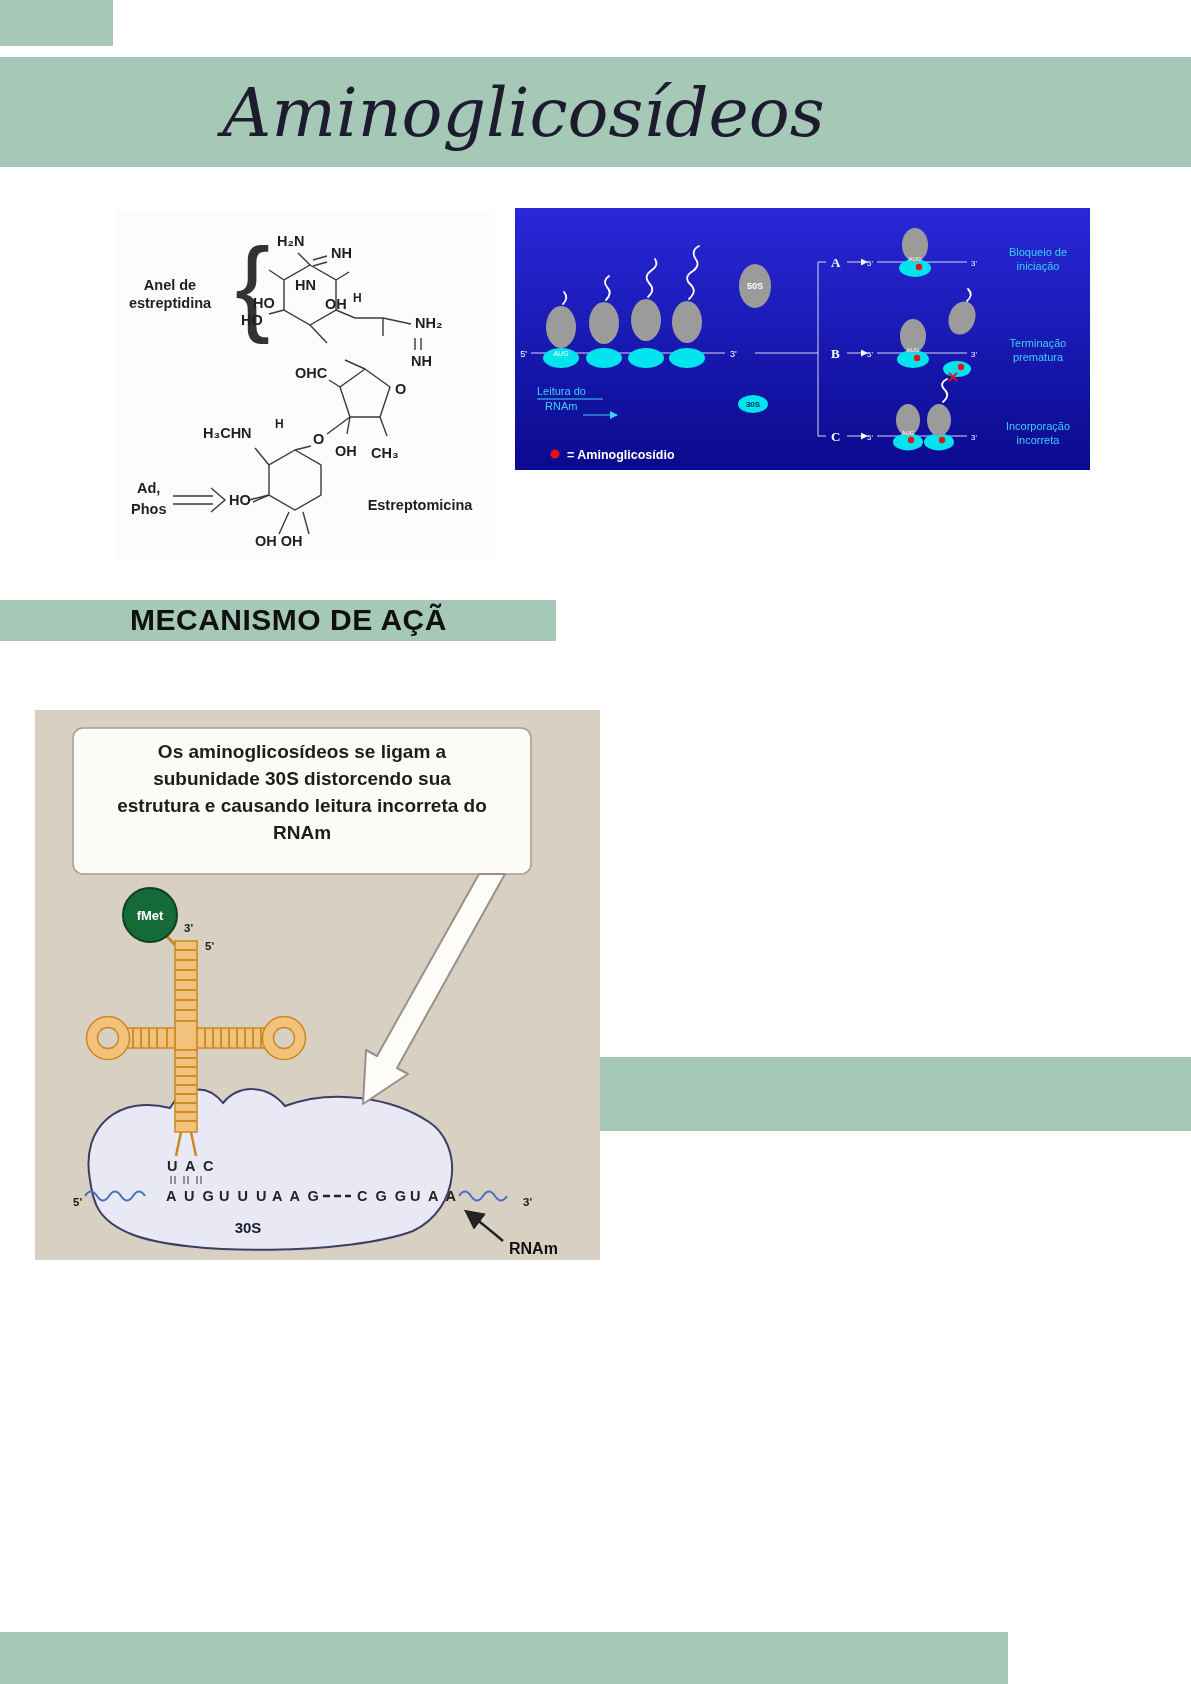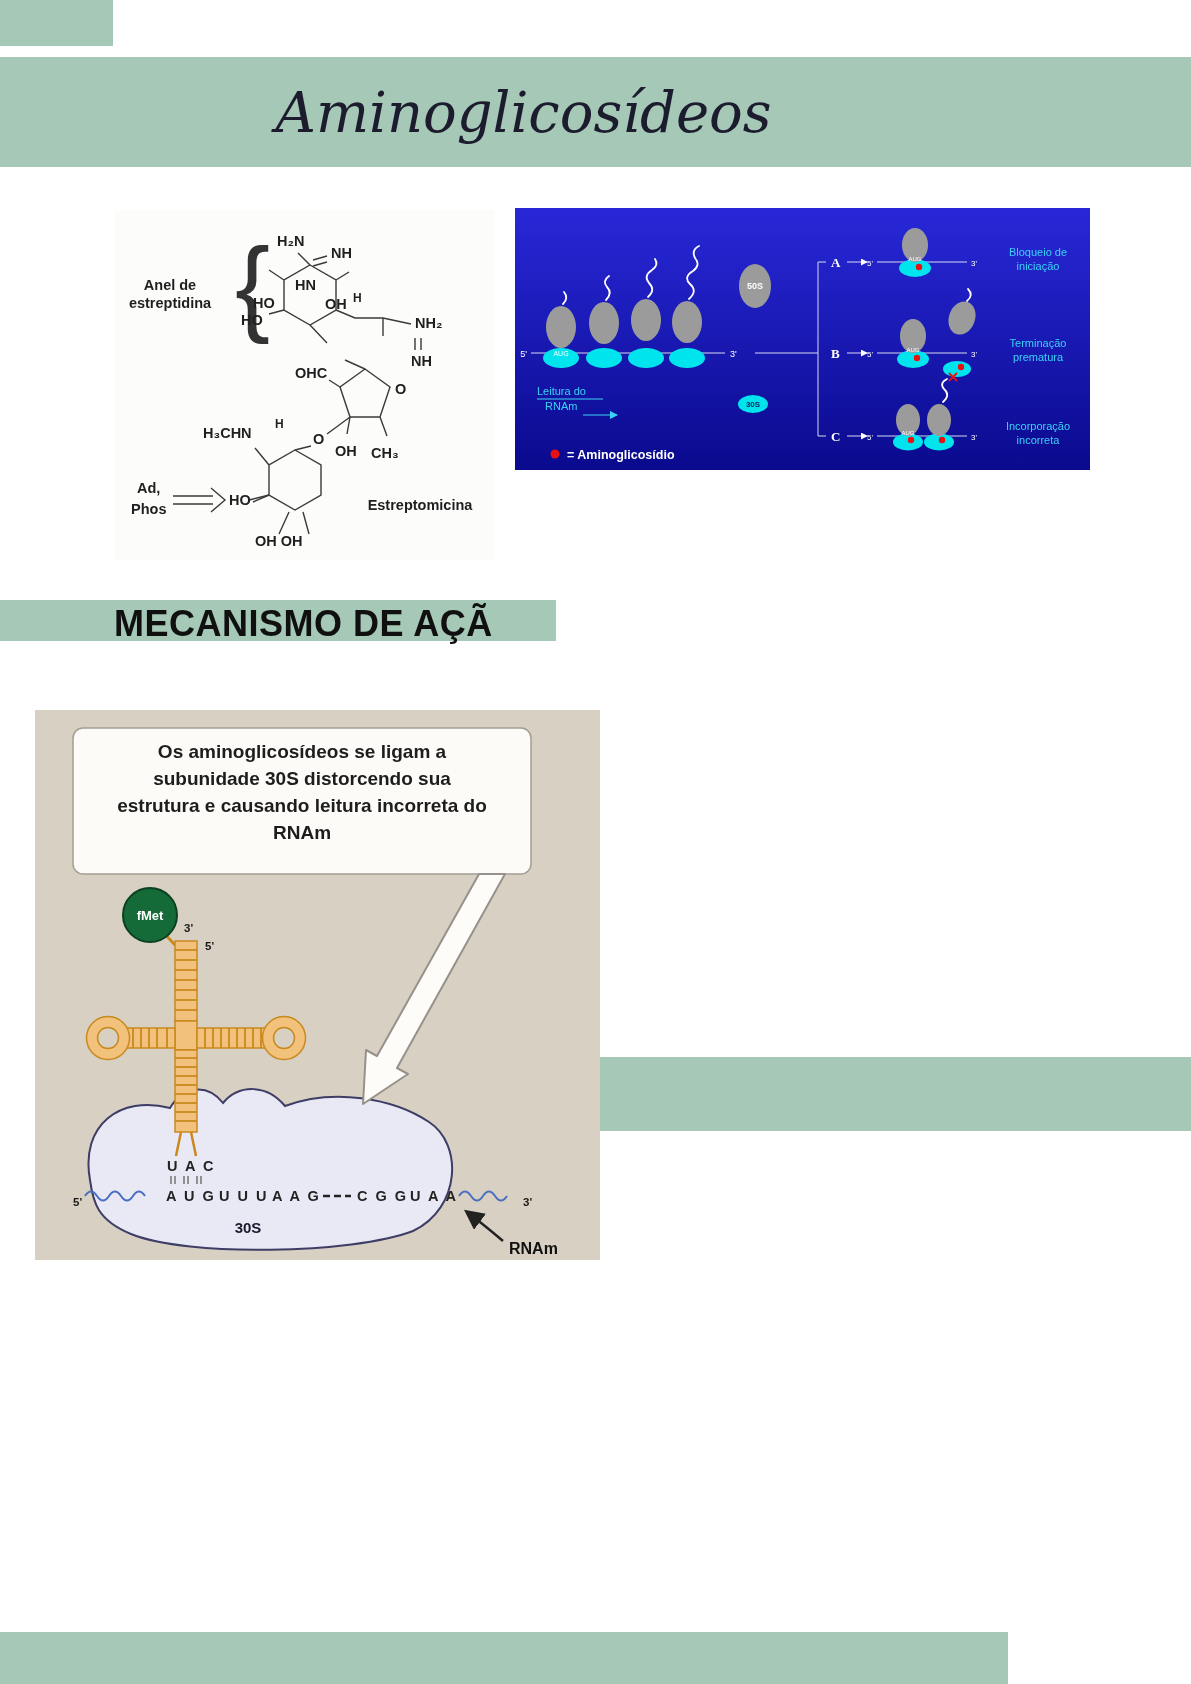--- a/index.html
+++ b/index.html
@@ -5,23 +5,23 @@
   *{margin:0;padding:0;box-sizing:border-box;}
   html,body{width:1191px;height:1684px;}
   body{position:relative;background:#ffffff;font-family:"Liberation Sans",sans-serif;overflow:hidden;}
   :root{
     --accent-green:#a5c9b6; --cyan:#00e4ee; --cyan-label:#3ad2f5; --red:#e81010;
     --beige:#d8d1c3; --ribosome-gray:#9b9b9b;
   }
   .green-bar{position:absolute;background:var(--accent-green);}
   #corner-bar{left:0;top:0;width:113px;height:46px;}
   #banner{left:0;top:57px;width:1191px;height:110px;display:flex;align-items:center;justify-content:center;}
-  #banner .title{font-family:"DejaVu Serif",serif;font-style:italic;font-size:56px;color:#1c1c2e;transform:translateX(-72px);white-space:nowrap;}
+  #banner .title{font-family:"DejaVu Serif",serif;font-style:italic;font-size:68px;color:#1c1c2e;transform:translateX(-72px);white-space:nowrap;}
   #section-bar{left:0;top:600px;width:556px;height:41px;}
-  #section-bar .label{position:absolute;left:114px;top:3px;font-size:36px;font-weight:bold;color:#101010;text-transform:uppercase;letter-spacing:.5px;}
+  #section-bar .label{position:absolute;left:130px;top:3px;font-size:30px;font-weight:bold;color:#101010;text-transform:uppercase;letter-spacing:.5px;}
   #right-bar{left:600px;top:1057px;width:591px;height:74px;}
   #bottom-bar{left:0;top:1632px;width:1008px;height:52px;}
   .figure{position:absolute;}
   #chem-figure{left:115px;top:210px;width:380px;height:350px;background:#fcfcfb;}
   #ribo-figure{left:515px;top:208px;width:575px;height:262px;}
   #mech-figure{left:35px;top:710px;width:565px;height:550px;}
   svg{display:block;width:100%;height:100%;}
   svg text{font-family:"Liberation Sans",sans-serif;}
   .tw{fill:#ffffff;} .tc{fill:var(--cyan-label);} .tdk{fill:#06265e;font-weight:bold;}
   .s6{font-size:6px;} .s7{font-size:7px;} .s8{font-size:8px;} .s9{font-size:9px;} .s11{font-size:11px;} .s12{font-size:12.5px;}

